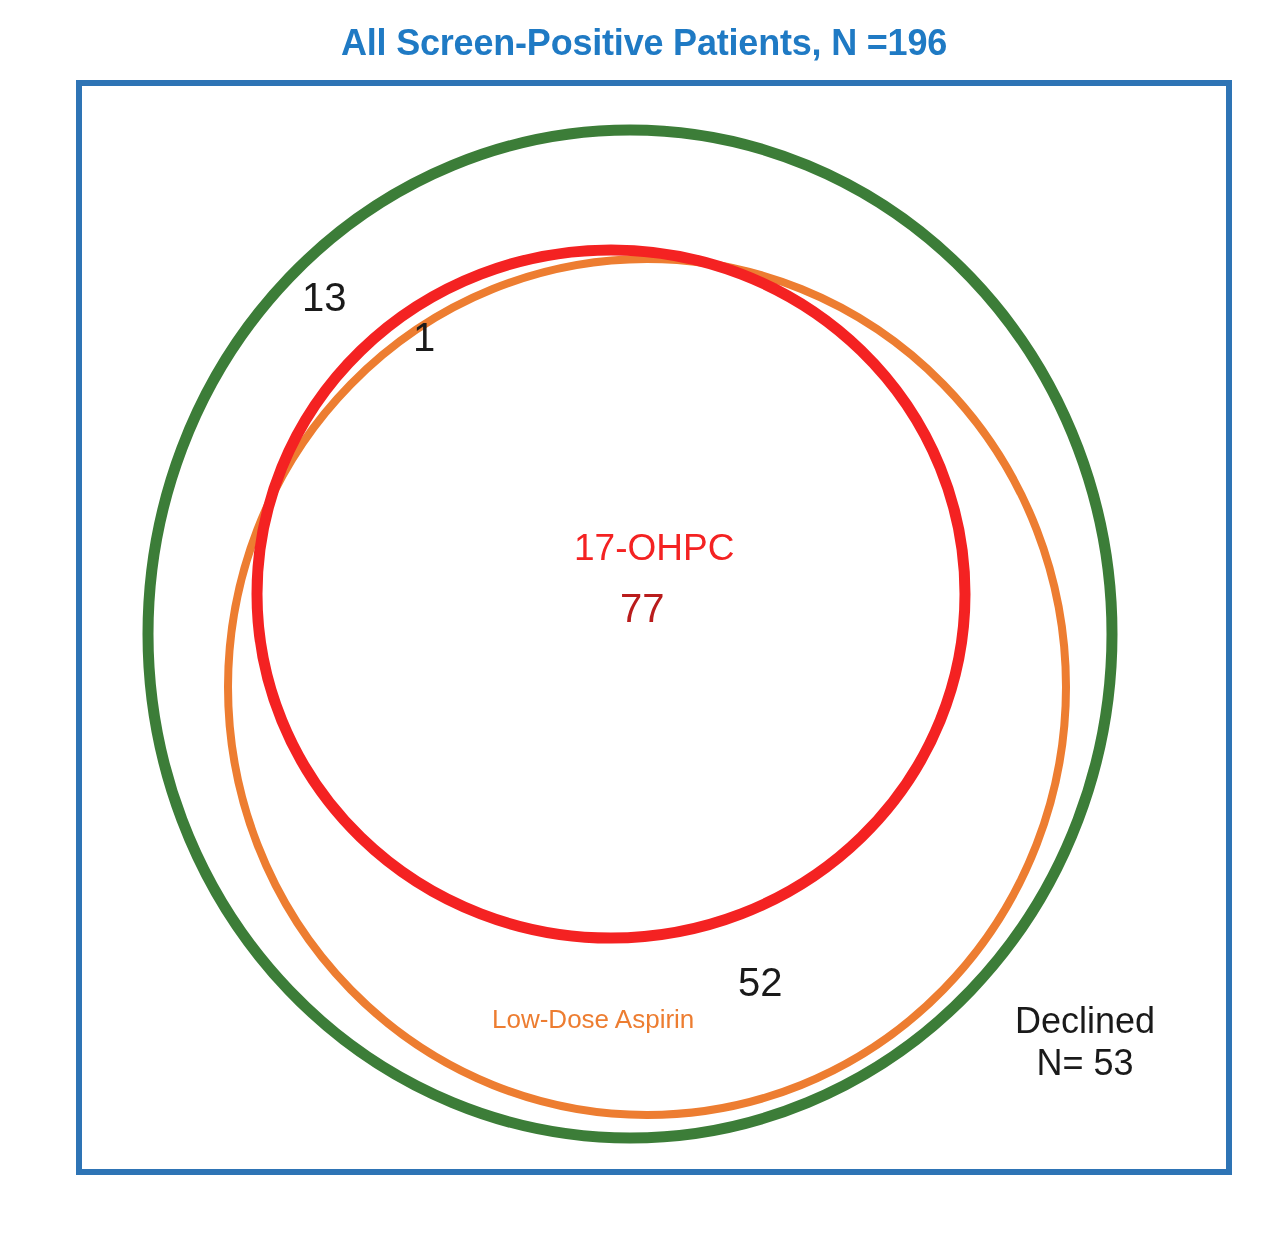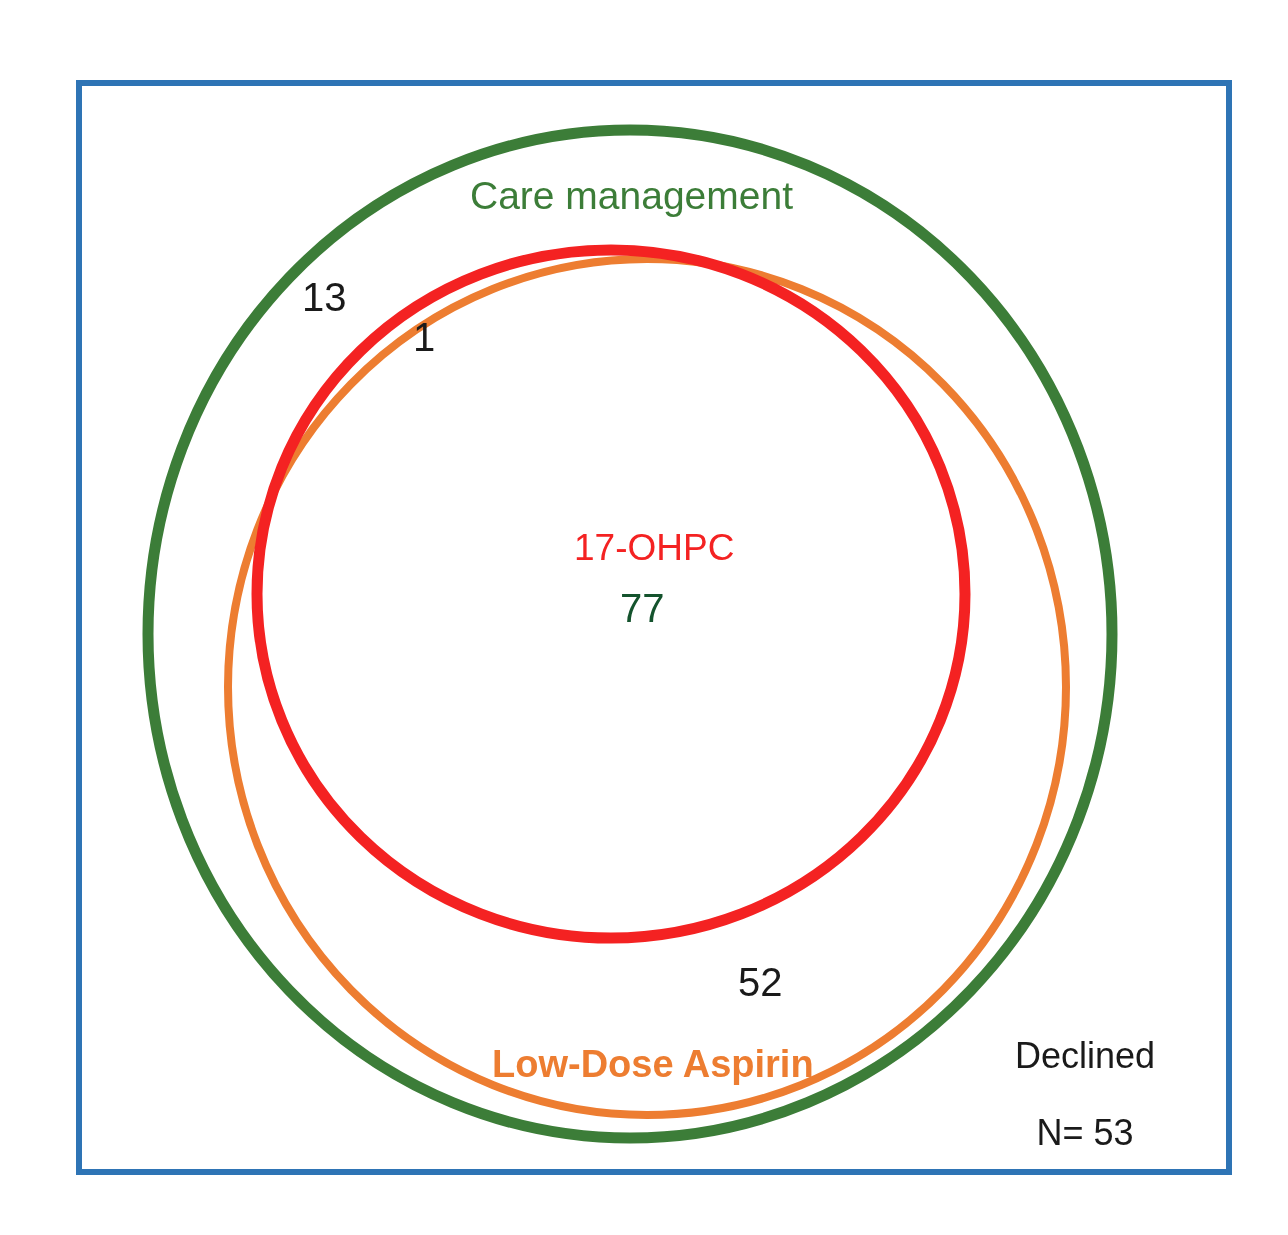--- a/index.html
+++ b/index.html
@@ -64,21 +64,21 @@
   #label-17ohpc {
     left: 574px;
     top: 527px;
     font-size: 37px;
     color: #F42222;
   }
   #count-17ohpc {
     left: 620px;
     top: 586px;
     font-size: 40px;
-    color: #14532d;
+    color: #b91c1c;
   }
   #count-care-only {
     left: 302px;
     top: 275px;
     font-size: 40px;
     color: #1A1A1A;
   }
   #count-aspirin-only {
     left: 413px;
     top: 315px;
@@ -87,53 +87,52 @@
   }
   #count-aspirin-not-ohpc {
     left: 738px;
     top: 936px;
     font-size: 40px;
     color: #1A1A1A;
     margin-top: 24px;
   }
   #label-low-dose-aspirin {
     left: 492px;
-    top: 1043px;
-    font-size: 38px;
+    top: 1005px;
+    font-size: 26px;
     color: #ED7D31;
-    font-weight: bold;
   }
   #declined-block {
     position: absolute;
     left: 960px;
     top: 1000px;
     width: 250px;
     text-align: center;
     font-family: "Liberation Sans", sans-serif;
     font-size: 36px;
     color: #1A1A1A;
     line-height: 1.18;
   }
-  #declined-block div { white-space: nowrap; margin-top: 35px; }
+  #declined-block div { white-space: nowrap; }
 </style>
 </head>
 <body>
 
 <div id="page">
 
+  <div id="chart-title">All Screen-Positive Patients, N =196</div>
 
   <div id="frame"></div>
 
   <svg id="venn-svg" viewBox="0 0 1288 1235">
     <ellipse cx="630" cy="634" rx="482" ry="504" fill="none" stroke="#3C7D38" stroke-width="11"></ellipse>
     <ellipse cx="647" cy="687" rx="419" ry="428" fill="none" stroke="#ED7D31" stroke-width="8"></ellipse>
     <ellipse cx="611" cy="594" rx="354" ry="344" fill="none" stroke="#F42222" stroke-width="11"></ellipse>
   </svg>
 
-  <div class="lbl" id="label-care-management">Care management</div>
 
   <div class="lbl" id="count-care-only">13</div>
 
   <div class="lbl" id="count-aspirin-only">1</div>
 
   <div class="lbl" id="label-17ohpc">17-OHPC</div>
 
   <div class="lbl" id="count-17ohpc">77</div>
 
   <div class="lbl" id="count-aspirin-not-ohpc">52</div>

